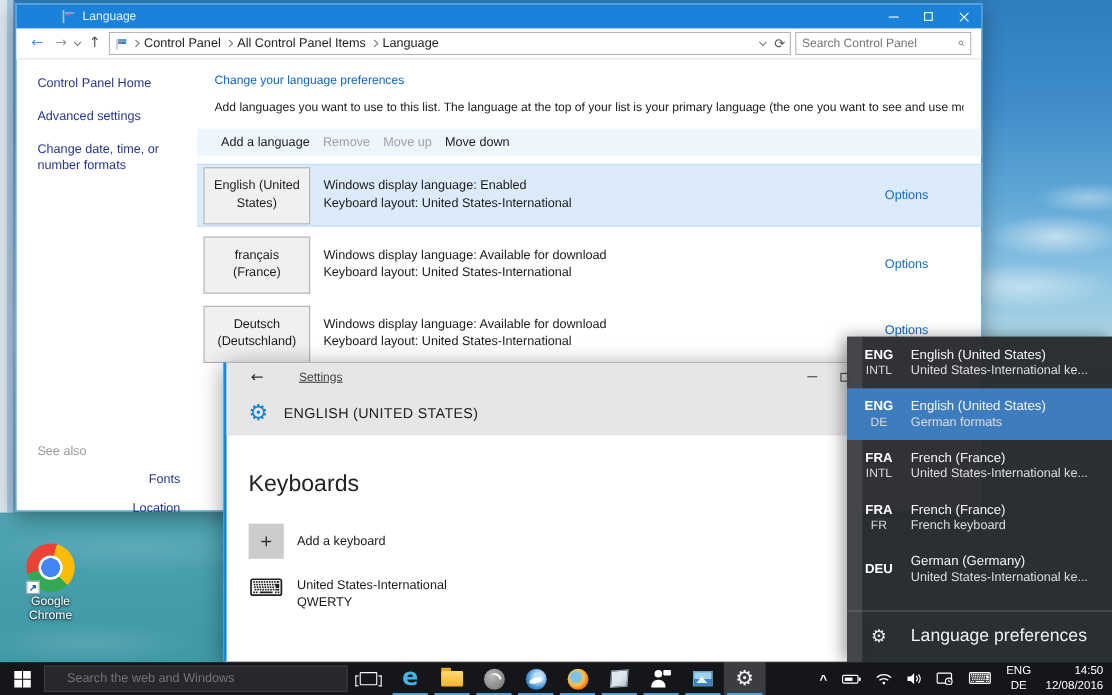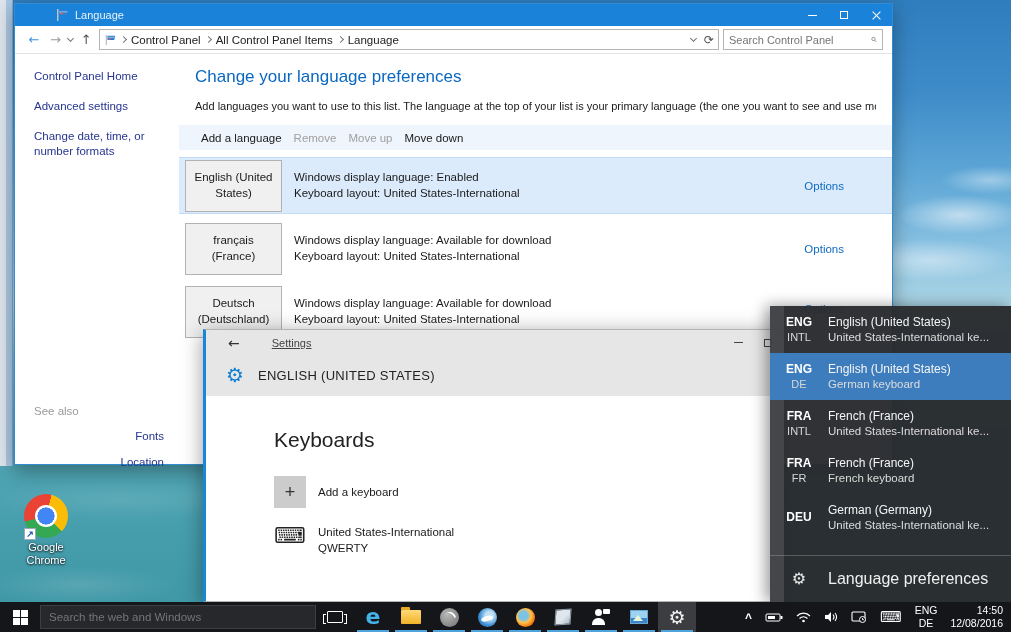--- a/index.html
+++ b/index.html
@@ -58,21 +58,21 @@
   .cp-search input { border:none; outline:none; flex:1; font-size:11px; color:#777; font-family:"Liberation Sans",sans-serif; background:transparent; }
 
   .cp-body { position:relative; height:calc(100% - 51px); }
   .cp-sidebar { position:absolute; left:0; top:1px; width:164px; height:100%; padding:14px 0 0 19px; }
   .side-link { color:#26368f; margin-bottom:15px; line-height:1.3; width:130px; }
   .side-gray { color:#9a9a9a; margin-bottom:12px; }
   .see-also-block { position:absolute; left:19px; top:350px; }
   .see-also-block .side-link { margin-bottom:11px;text-align:right; }
 
   .cp-main { position:absolute; left:164px; top:0; right:0; height:100%; }
-  .cp-heading { color:#0a67c2; font-size:17px; margin:13px 0 0 16px; }
+  .cp-heading { color:#0a67c2; font-size:11px; margin:13px 0 0 16px; }
   .cp-desc { margin:13px 16px 0 16px; white-space:nowrap; overflow:hidden; font-size:11px; color:#1a1a1a; }
   .cp-toolbar { margin-top:13px; height:25px; background:#eef5fd; display:flex; align-items:center; gap:12px; padding-left:22px; }
   .tool-enabled { color:#1a1a1a; }
   .tool-disabled { color:#a0a0a0; }
 
   .lang-list { margin-top:7px; }
   .lang-row { position:relative; height:57px; margin-bottom:6px; display:flex; align-items:center; background:#fff; }
   .lang-row.selected { background:#dcebfc; border-top:1px solid #c3dcf5; border-bottom:1px solid #c3dcf5; }
   .lang-tile { width:97px; height:52px; margin-left:6px; background:#f0f0f0; border:1px solid #b2b2b2;
     display:flex; align-items:center; justify-content:center; text-align:center; padding:2px 6px; line-height:1.35; }
@@ -85,21 +85,21 @@
     border:1px solid #b5b5b5; border-left:3px solid #1787d8; box-shadow:0 4px 20px rgba(0,0,0,.4); z-index:20; }
   .settings-top { background:#e6e6e6; height:66px; }
   .settings-titlebar { height:25px; display:flex; align-items:center; padding:0 0 0 22px; }
   .settings-titlebar .back { color:#333; font-size:14px; font-family:"DejaVu Sans",sans-serif; }
   .settings-titlebar .title { margin-left:32px; font-size:11px; color:#444;text-decoration:underline; }
   .settings-titlebar .winbtns .winbtn { width:30px; }
   .glyph-min.dark { background:#444; } .glyph-max.dark { border-color:#444; }
   .settings-header { display:flex; align-items:center; padding-left:20px; gap:14px; height:40px; }
   .gear-blue { color:#1080d4; font-size:20px; font-family:"DejaVu Sans",sans-serif; line-height:1; }
   .settings-pagetitle { font-size:13px; color:#222; letter-spacing:.3px; }
-  .settings-content { padding:32px 12px 0 20px;margin-left:48px; }
+  .settings-content { padding:32px 12px 0 20px; }
   .section-heading { font-size:21px; font-weight:300; color:#222; }
   .add-keyboard { display:flex; align-items:center; gap:12px; margin-top:24px; }
   .plus-box { width:32px; height:32px; background:#cccccc; display:flex; align-items:center; justify-content:center;
     font-size:18px; color:#333; font-weight:300; }
   .kb-item { display:flex; align-items:flex-start; gap:12px; margin-top:17px; }
   .kb-glyph { color:#222; font-size:22px; font-family:"DejaVu Sans",sans-serif; line-height:1; width:32px; text-align:center; }
   .kb-lines { line-height:1.35; }
 
   
   .lang-popup { position:absolute; left:770px; top:306px; width:241px; height:296px;
@@ -117,21 +117,21 @@
   .popup-footer { height:45px; display:flex; align-items:center; }
   .popup-footer .gear { width:58px; text-align:center; color:#e8e8e8; font-size:16px; font-family:"DejaVu Sans",sans-serif; }
   .popup-footer .label { font-size:16px; color:#f0f0f0; }
 
   
   .taskbar { position:absolute; left:0; bottom:0; width:100%; height:30px; background:#14161a; z-index:40;
     display:flex; align-items:stretch; }
   .tb-start { width:40px; display:flex; align-items:center; justify-content:center; }
   .win-logo { display:grid; grid-template-columns:7px 7px; grid-template-rows:7px 7px; gap:1px; }
   .win-logo span { background:#fff; }
-  .tb-search { width:276px; margin:3px 0; background:#26282c; border:1px solid #3c3e42; display:flex; align-items:center; padding:0 8px; }
+  .tb-search { width:276px; margin:3px 0; background:#26282c; border:1px solid #3c3e42; display:flex; align-items:center; padding:0 20px; }
   .tb-search input { background:transparent; border:none; outline:none; color:#8e9196; font-size:11.5px; width:100%;
     font-family:"Liberation Sans",sans-serif; }
   .tb-app { position:relative; width:38px; display:flex; align-items:center; justify-content:center; }
   .tb-app.running::after { content:""; position:absolute; left:3px; right:3px; bottom:0; height:2px; background:#4fa3dc; }
   .tb-app.active { background:rgba(255,255,255,.17); }
   .taskview-glyph { width:16px; height:12px; border:1px solid #fff; border-radius:1px; position:relative; }
   .taskview-glyph::before,.taskview-glyph::after { content:""; position:absolute; top:2px; height:8px; width:2px; border:1px solid #fff; border-left:none; border-right:none; }
   .taskview-glyph::before { left:-5px; border-left:1px solid #fff; }
   .taskview-glyph::after { right:-5px; border-right:1px solid #fff; }
   .edge-e { color:#45b2e8; font-size:22px; font-weight:bold; font-family:"DejaVu Sans",sans-serif; line-height:1; }
@@ -328,21 +328,21 @@
       <div class="l2">United States-International ke...</div>
     </div>
   </div>
   <div class="popup-item selected">
     <div class="popup-code">
       <div class="c1">ENG</div>
       <div class="c2">DE</div>
     </div>
     <div class="popup-text">
       <div class="l1">English (United States)</div>
-      <div class="l2">German keyboard</div>
+      <div class="l2">German formats</div>
     </div>
   </div>
   <div class="popup-item">
     <div class="popup-code">
       <div class="c1">FRA</div>
       <div class="c2">INTL</div>
     </div>
     <div class="popup-text">
       <div class="l1">French (France)</div>
       <div class="l2">United States-International ke...</div>

